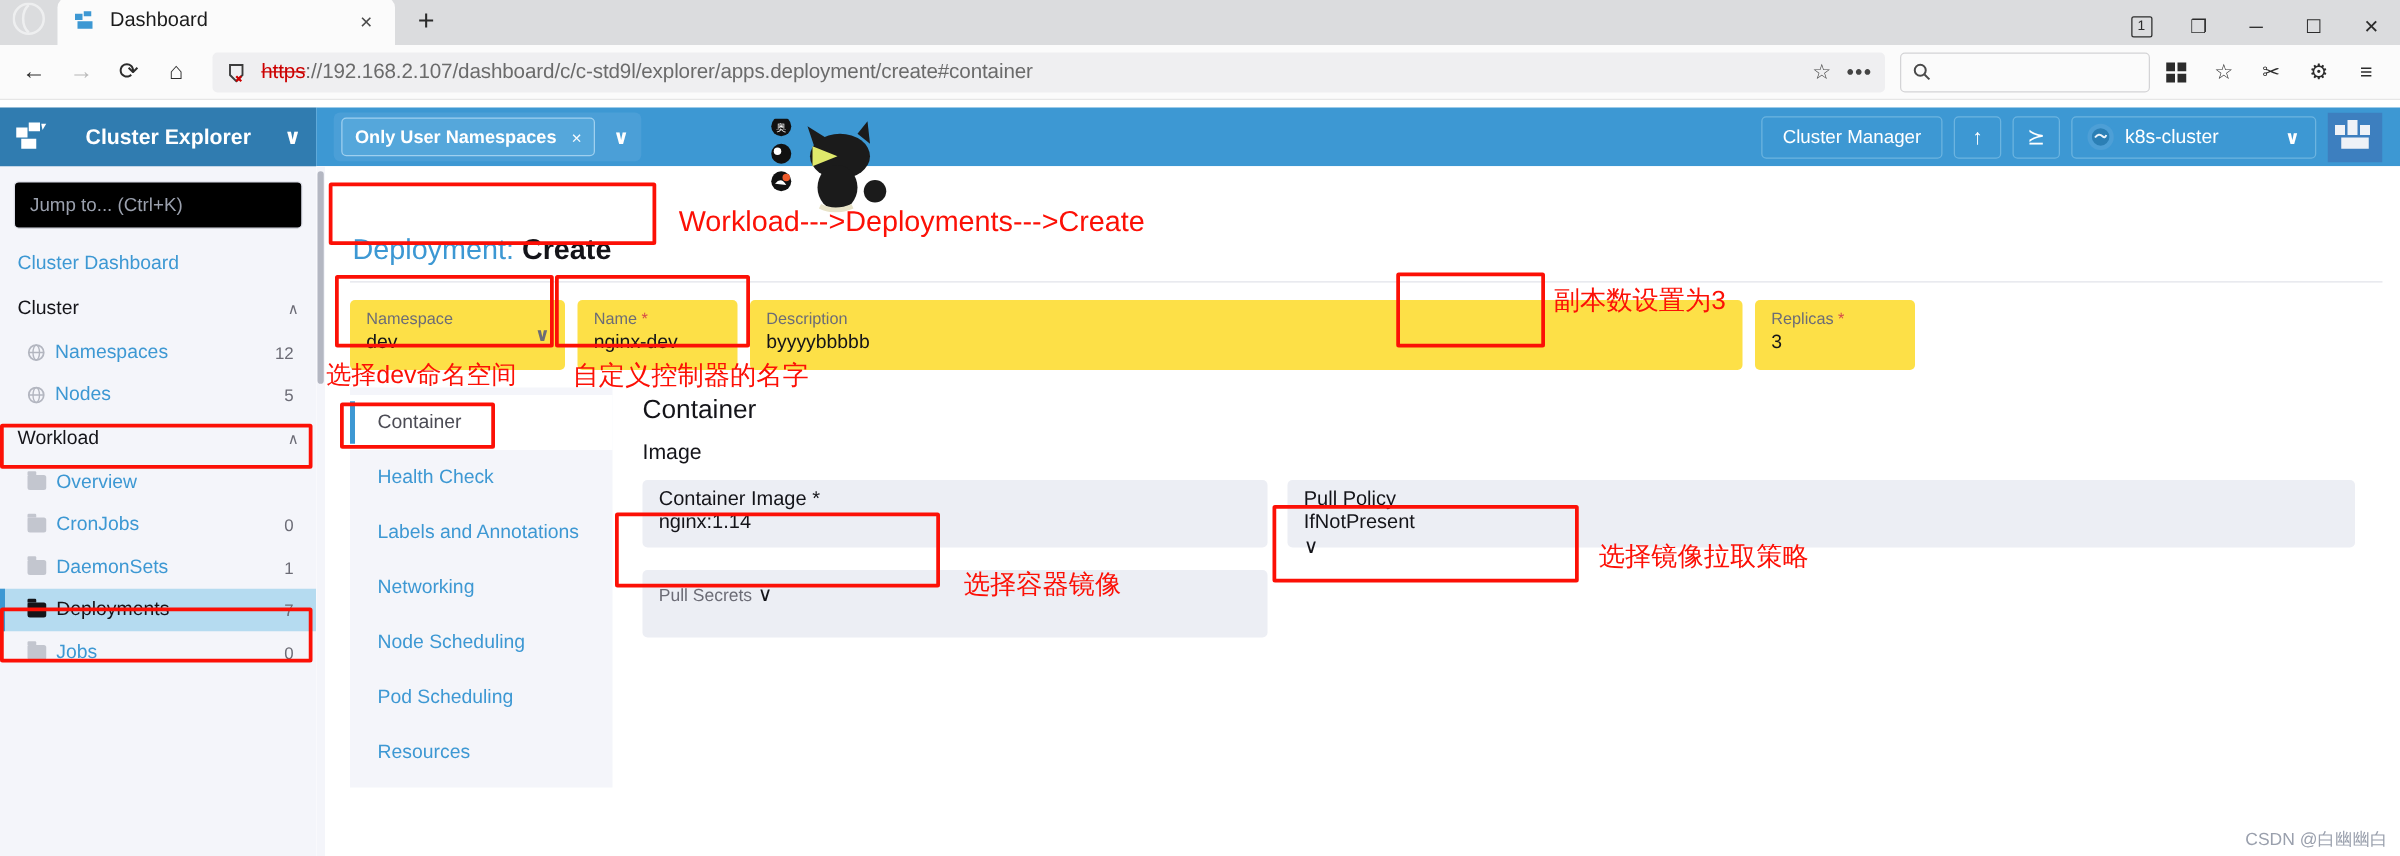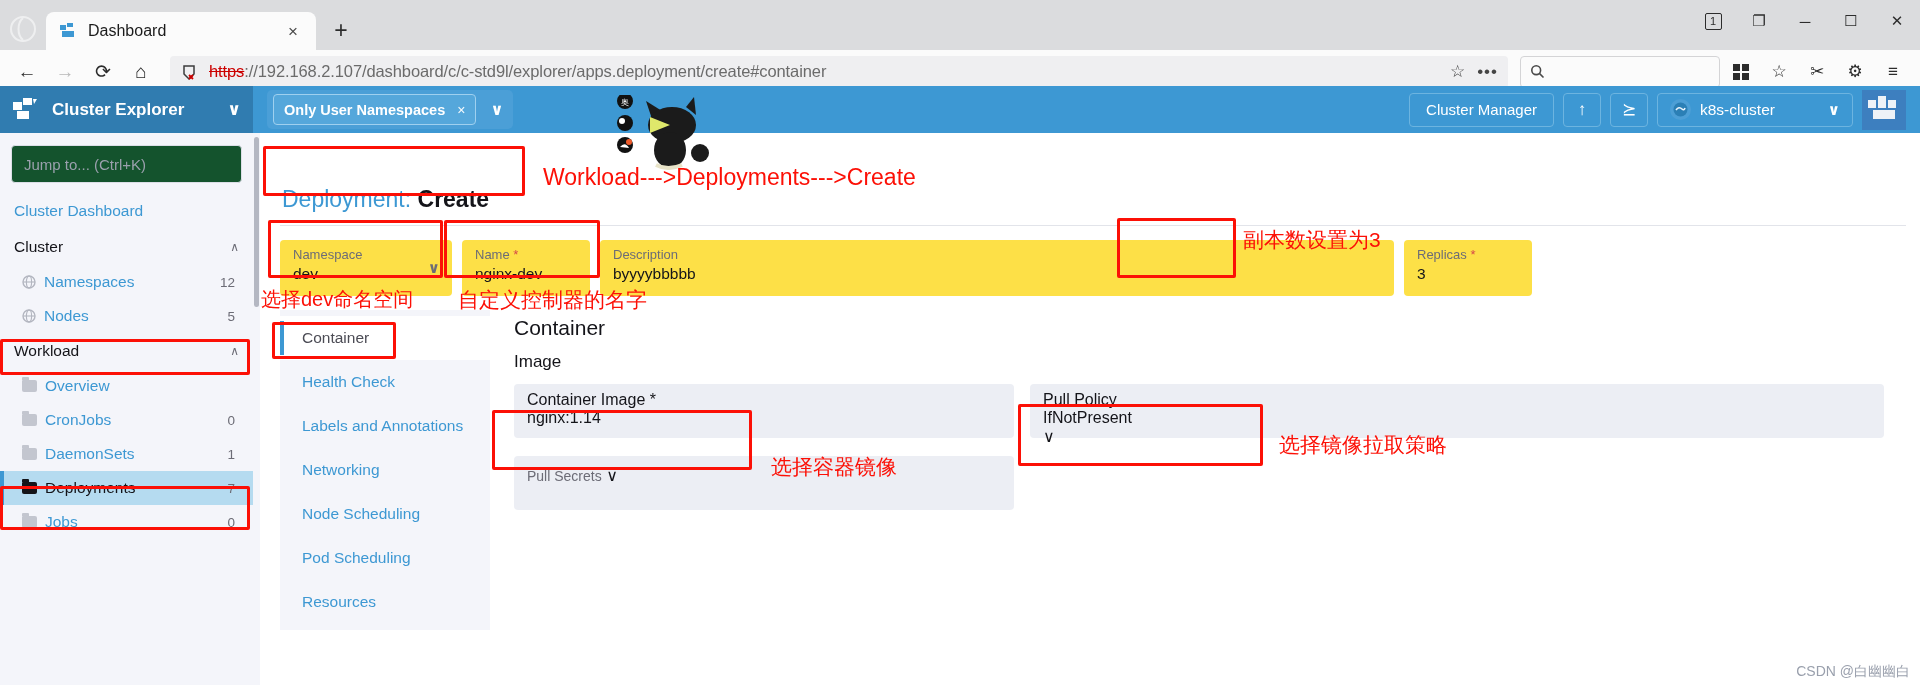--- a/index.html
+++ b/index.html
@@ -7,21 +7,21 @@
   body {
     font-family: "Liberation Sans", "DejaVu Sans", sans-serif;
     background:#ffffff;
     font-size:16px;
     color:#141419;
   }
   .app { position:relative; width:1920px; height:685px; }
 
   
   .browser-tabbar {
-    height:50px; background:#dbdcde; display:flex; align-items:flex-end;
+    height:36px; background:#dbdcde; display:flex; align-items:flex-end;
     position:relative;
   }
   .brand-orb {
     width:46px; height:42px; display:flex; align-items:center; justify-content:center;
   }
   .brand-orb svg { opacity:.55; }
   .tab {
     height:38px; min-width:270px; background:#fbfbfb; border-radius:8px 8px 0 0;
     display:flex; align-items:center; padding:0 12px; gap:10px; position:relative;
   }
@@ -65,24 +65,24 @@
 
   
   .rancher { position:absolute; left:0; top:86px; right:0; bottom:0; display:flex; }
 
   .sidebar { width:253px; flex:none; background:#f4f5fa; display:flex; flex-direction:column; }
   .sb-head {
     height:47px; background:#307cb0; display:flex; align-items:center; gap:10px; padding:0 12px;
     color:#fff;
   }
   .sb-logo { width:30px; height:26px; flex:none; }
-  .sb-title { font-size:17px; font-weight:600; flex:1; }
+  .sb-title { font-size:17px; font-weight:600; flex:1;text-align:center; }
   .sb-caret { font-size:17px; font-weight:700; }
   .sb-search {
-    margin:12px 11px 0 11px; height:38px; background:#14532d; border:1px solid #dcdee7;
+    margin:12px 11px 0 11px; height:38px; background:#000000; border:1px solid #dcdee7;
     border-radius:4px; display:flex; align-items:center; padding:0 12px;
   }
   .sb-search span { color:#9aa0ad; font-size:15px; }
   .sb-body { padding:10px 0 0 0; overflow:hidden; }
   .sb-link {
     padding:9px 14px; font-size:15.5px; color:#3d98d3; cursor:pointer;
   }
   .sb-group {
     padding:9px 14px; font-size:15.5px; color:#141419; display:flex; align-items:center;
   }

